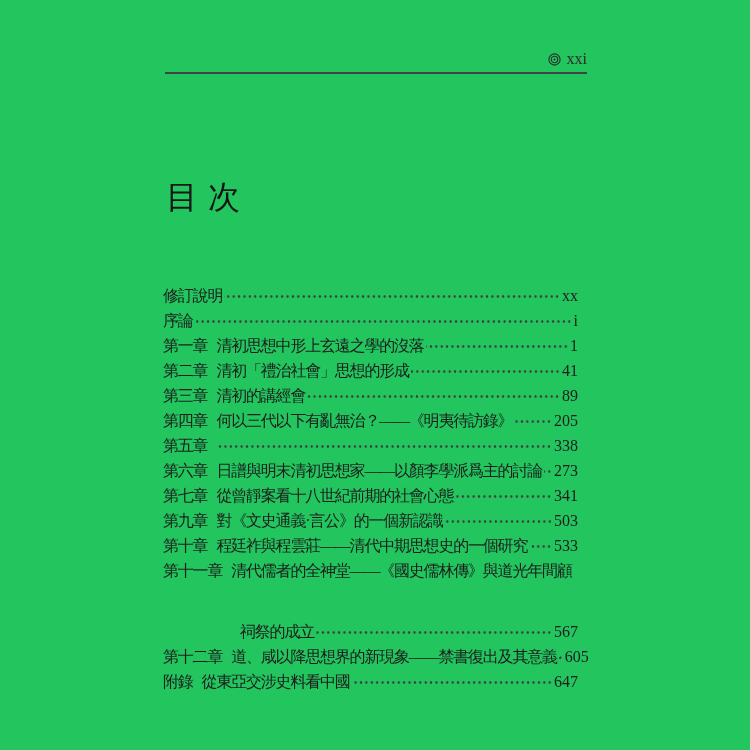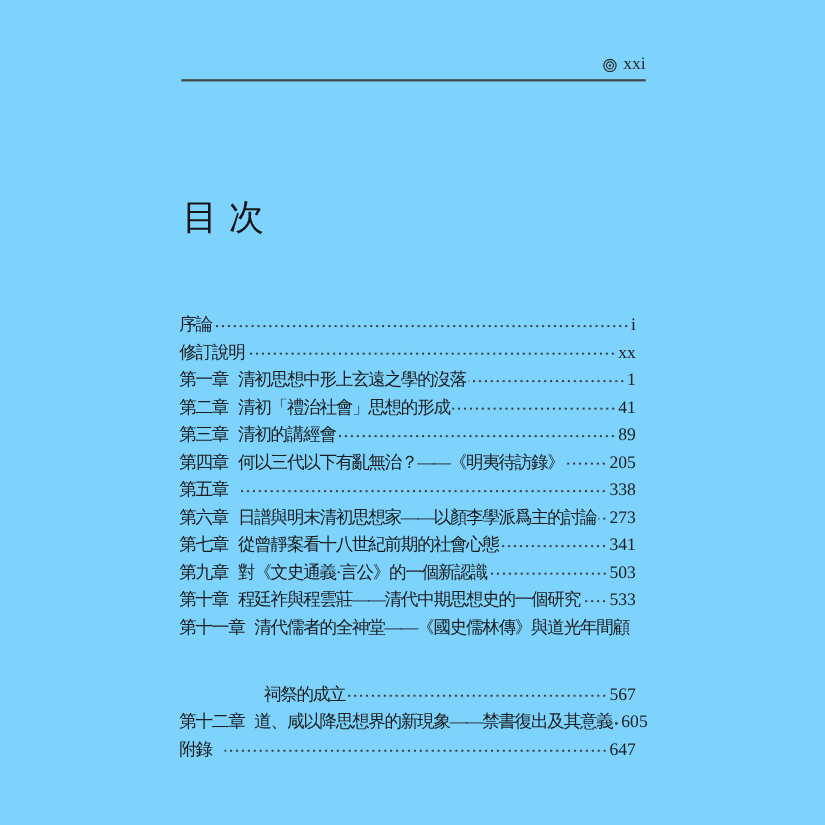--- a/index.html
+++ b/index.html
@@ -1,20 +1,20 @@
 <!DOCTYPE html>
 <html><head>
 <meta charset="utf-8">
 <style>
   * { margin: 0; padding: 0; box-sizing: border-box; }
   html, body { width: 750px; height: 750px; background: #ffffff; }
   .page {
     position: relative;
     width: 750px; height: 750px;
-    background: #7dd3fc;
+    background: #22c55e;
     color: #1d1d1d;
     font-family: "Liberation Serif", "DejaVu Serif", serif;
     overflow: hidden;
   }
   
   .running-head {
     position: absolute;
     top: 50px; right: 163px;
     display: flex; align-items: center; gap: 6px;
     font-size: 16px; color: #2a2a2a;
@@ -80,29 +80,29 @@
     <span>xxi</span>
   </div>
 
   <div class="head-rule"></div>
 
   <h1 class="page-title">目次</h1>
 
   <div class="toc">
       <div class="toc-row">
 
+      <span class="entry-title">修訂說明</span>
+      <span class="dot-leader"></span>
+      <span class="page-number">xx</span>
+    </div>
+      <div class="toc-row">
+
       <span class="entry-title">序論</span>
       <span class="dot-leader"></span>
       <span class="page-number">i</span>
-    </div>
-      <div class="toc-row">
-
-      <span class="entry-title">修訂說明</span>
-      <span class="dot-leader"></span>
-      <span class="page-number">xx</span>
     </div>
       <div class="toc-row">
       <span class="chapter-label">第一章</span>
       <span class="entry-title">清初思想中形上玄遠之學的沒落</span>
       <span class="dot-leader"></span>
       <span class="page-number">1</span>
     </div>
       <div class="toc-row">
       <span class="chapter-label">第二章</span>
       <span class="entry-title">清初「禮治社會」思想的形成</span>
@@ -163,18 +163,19 @@
       <span class="page-number">567</span>
     </div>
       <div class="toc-row">
       <span class="chapter-label">第十二章</span>
       <span class="entry-title">道、咸以降思想界的新現象——禁書復出及其意義</span>
       <span class="dot-leader"></span>
       <span class="page-number">605</span>
     </div>
       <div class="toc-row">
       <span class="chapter-label">附錄</span>
+      <span class="entry-title">從東亞交涉史料看中國</span>
       <span class="dot-leader"></span>
       <span class="page-number">647</span>
     </div>
     </div>
 
 </div>
 
 </body></html>

